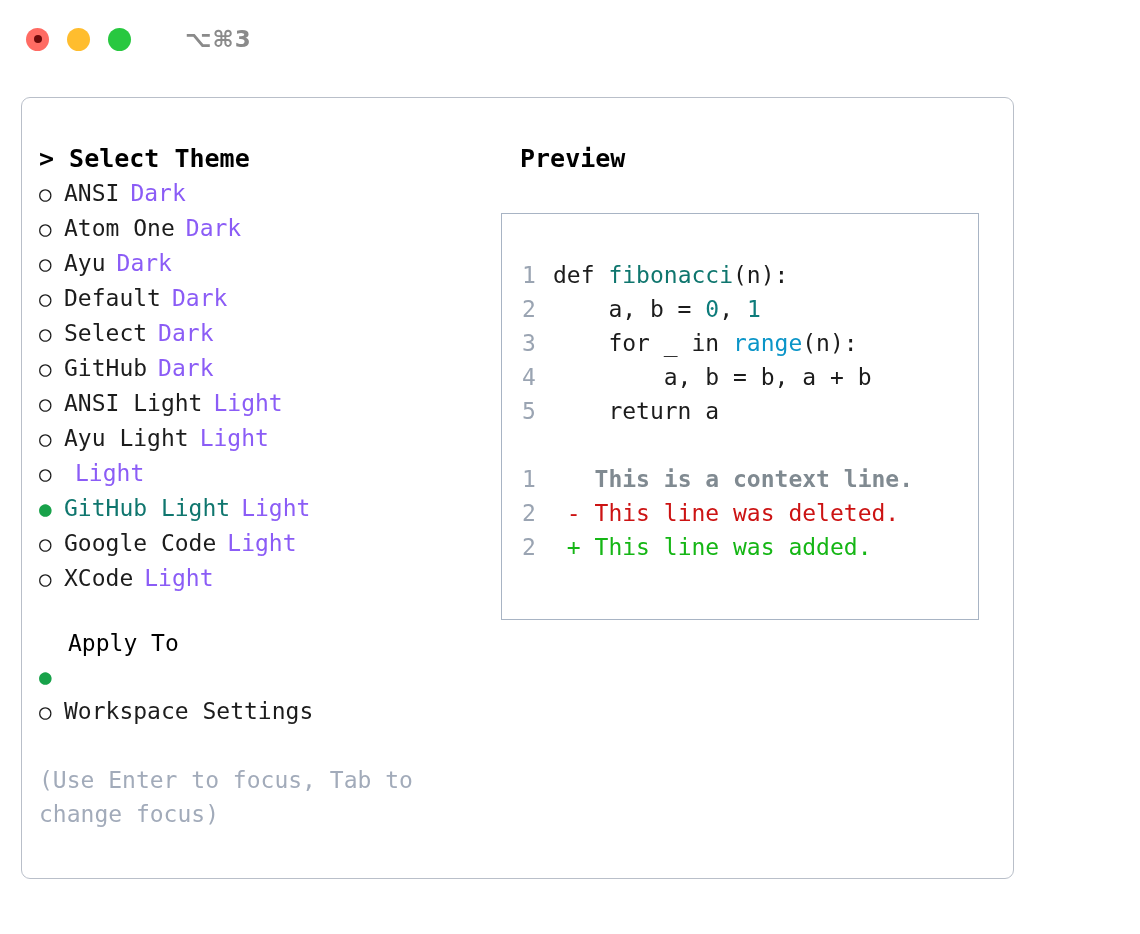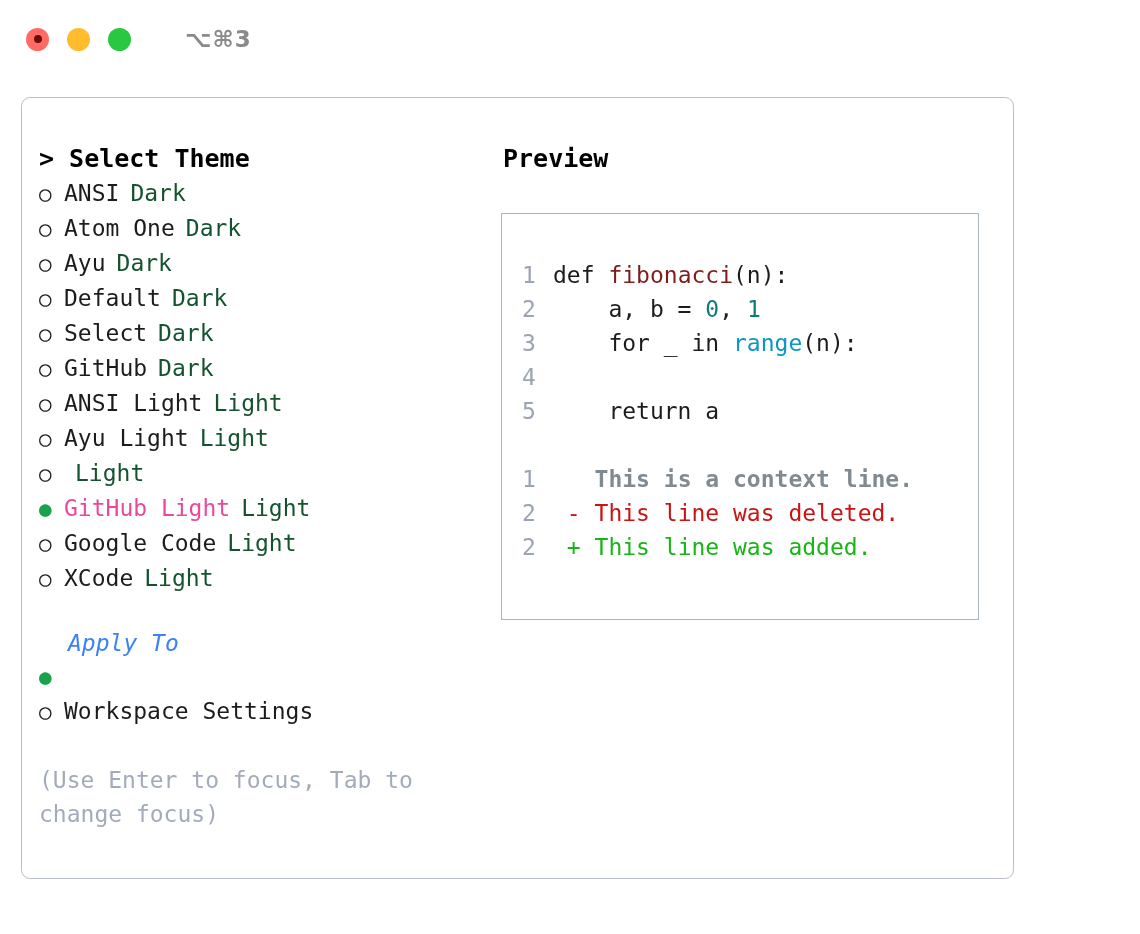--- a/index.html
+++ b/index.html
@@ -116,52 +116,51 @@
     color: #1c1c1c;
     white-space: pre;
   }
   .bullet {
     width: 25px;
     flex-shrink: 0;
     font-size: 21px;
     color: #1c1c1c;
   }
   .bullet.on { color: #18a24a; }
-  .opt-label.on { color: #ec4899; }
+  .opt-label.on { color: #0f766e; }
   .opt-suffix {
-    color: #14532d;
+    color: #8b5cf6;
     margin-left: 11px;
   }
 
   .section-label {
     font-size: 23px;
     line-height: 34px;
-    color: #3b82f6;
+    color: #000000;
     padding-left: 29px;
     white-space: pre;
-    font-style: italic;
   }
 
   .spacer-sm { height: 30px; }
   .spacer-md { height: 34px; }
 
   .hint {
     font-size: 23px;
     line-height: 34px;
     color: #a2abba;
     width: 410px;
   }
 
   
   .preview-title {
     font-size: 25px;
     font-weight: bold;
     color: #000000;
     line-height: 34px;
-    margin-left: 2px;
+    margin-left: 19px;
   }
 
   .preview-box {
     margin-top: 37px;
     width: 478px;
     height: 407px;
     border: 1.5px solid #a8b4c4;
     background: #ffffff;
     padding: 44px 0 0 20px;
   }
@@ -173,21 +172,21 @@
     white-space: pre;
   }
   .lnum {
     width: 31px;
     flex-shrink: 0;
     color: #9aa4b2;
     text-align: left;
   }
   .ctext { color: #1c1c1c; }
 
-  .tok-fn    { color: #7f1d1d; }
+  .tok-fn    { color: #0f766e; }
   .tok-num   { color: #0e7c7b; }
   .tok-call  { color: #0b95c8; }
 
   .diff-gap { height: 34px; }
   .d-ctx { color: #808a91; font-weight: bold; }
   .d-del { color: #cc1313; }
   .d-add { color: #15b615; }
 </style>
 </head>
 <body>
@@ -240,21 +239,21 @@
       </div>
 
       <div class="right-col">
         <div class="preview-title">Preview</div>
 
         <div class="preview-box">
           <div id="code-sample">
               <div class="code-line"><span class="lnum">1</span><span class="ctext">def </span><span class="tok-fn">fibonacci</span><span class="ctext">(n):</span></div>
               <div class="code-line"><span class="lnum">2</span><span class="ctext">    a, b = </span><span class="tok-num">0</span><span class="ctext">, </span><span class="tok-num">1</span></div>
               <div class="code-line"><span class="lnum">3</span><span class="ctext">    for _ in </span><span class="tok-call">range</span><span class="ctext">(n):</span></div>
-              <div class="code-line"><span class="lnum">4</span></div>
+              <div class="code-line"><span class="lnum">4</span><span class="ctext">        a, b = b, a + b</span></div>
               <div class="code-line"><span class="lnum">5</span><span class="ctext">    return a</span></div>
             </div>
           <div class="diff-gap"></div>
           <div id="diff-sample">
               <div class="code-line"><span class="lnum">1</span><span class="d-ctx">   </span><span class="d-ctx">This is a context line.</span></div>
               <div class="code-line"><span class="lnum">2</span><span class="d-del"> - </span><span class="d-del">This line was deleted.</span></div>
               <div class="code-line"><span class="lnum">2</span><span class="d-add"> + </span><span class="d-add">This line was added.</span></div>
             </div>
         </div>
       </div>

